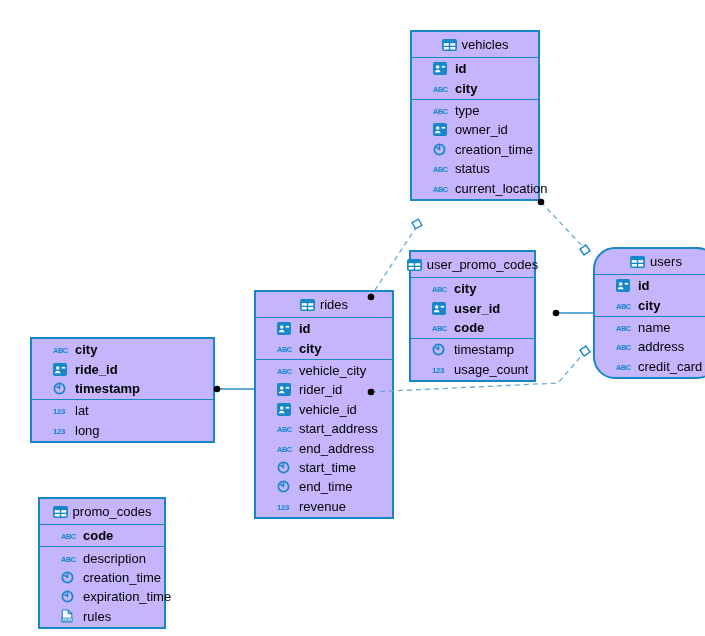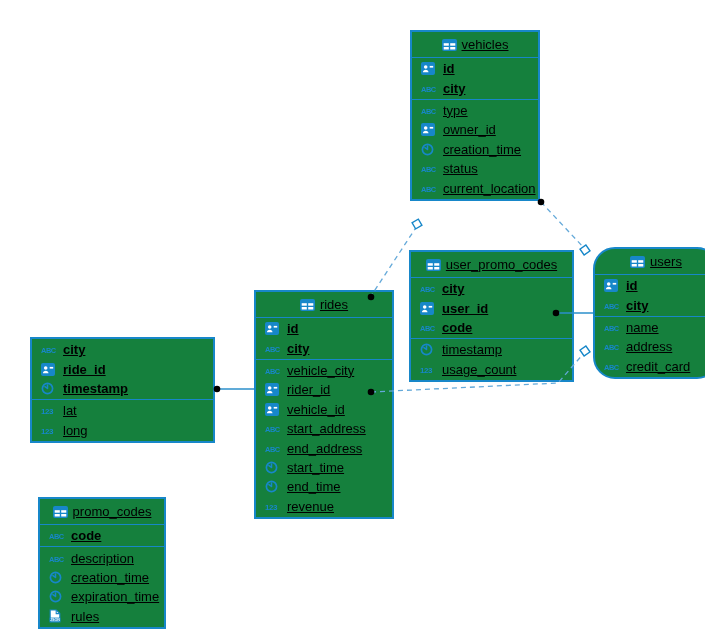--- a/index.html
+++ b/index.html
@@ -2,29 +2,29 @@
 <html><head>
 <meta charset="utf-8">
 <style>
   html,body{margin:0;padding:0;background:#fff;}
   #diagram{
     position:relative;width:705px;height:636px;background:#ffffff;
     font-family:"Liberation Sans",sans-serif;overflow:hidden;
     --primary:#1787c9;
   }
   .er-table{
-    position:absolute;background:#15803d;border:2px solid var(--primary);
-    box-sizing:border-box;z-index:2;text-decoration:underline;
+    position:absolute;background:#c4b5fd;border:2px solid var(--primary);
+    box-sizing:border-box;z-index:2;
   }
   .thead{
     display:flex;align-items:center;justify-content:center;gap:5px;
     height:25px;border-bottom:1.5px solid var(--primary);
     font-size:13px;color:#000;white-space:nowrap;padding:0 3px;
   }
-  .section{padding:1px 4px;}
+  .section{padding:1px 16px;}
   .section.pk{border-bottom:1.5px solid var(--primary);}
   .section.pk .row{font-weight:700;}
   .row{
     display:flex;align-items:center;height:19.4px;padding:0 6px 0 5px;gap:4px;
     font-size:13px;color:#000;white-space:nowrap;
   }
   .icon{flex:0 0 18px;width:18px;display:flex;align-items:center;justify-content:flex-start;}
   .icon svg{display:block;}
   #connectors{position:absolute;left:0;top:0;z-index:3;pointer-events:none;}
 </style>
@@ -122,21 +122,21 @@
         <div class="row">
           <span class="icon">
             <svg width="18" height="9" viewBox="0 0 18 9">
               <text x="0" y="7.6" font-family="Liberation Sans,sans-serif" font-size="7.4" font-weight="bold" letter-spacing="-0.4" fill="#1787c9">ABC</text>
             </svg>
           </span>
           <span>current_location</span>
         </div>
       </div>
     </div>
-    <div class="er-table" style="left: 409px; top: 250px; width: 165px;">
+    <div class="er-table" style="left: 409px; top: 250px; width: 127px;">
       <div class="thead">
         <span class="icon" style="flex: 0 0 15px; width: 15px;">
           <svg width="15" height="12" viewBox="0 0 15 12">
             <rect width="15" height="12" rx="2" fill="#1787c9"></rect>
             <rect x="1.7" y="4.2" width="5.1" height="2.5" fill="#fff"></rect>
             <rect x="8.2" y="4.2" width="5.1" height="2.5" fill="#fff"></rect>
             <rect x="1.7" y="8" width="5.1" height="2.5" fill="#fff"></rect>
             <rect x="8.2" y="8" width="5.1" height="2.5" fill="#fff"></rect>
           </svg>
         </span>

